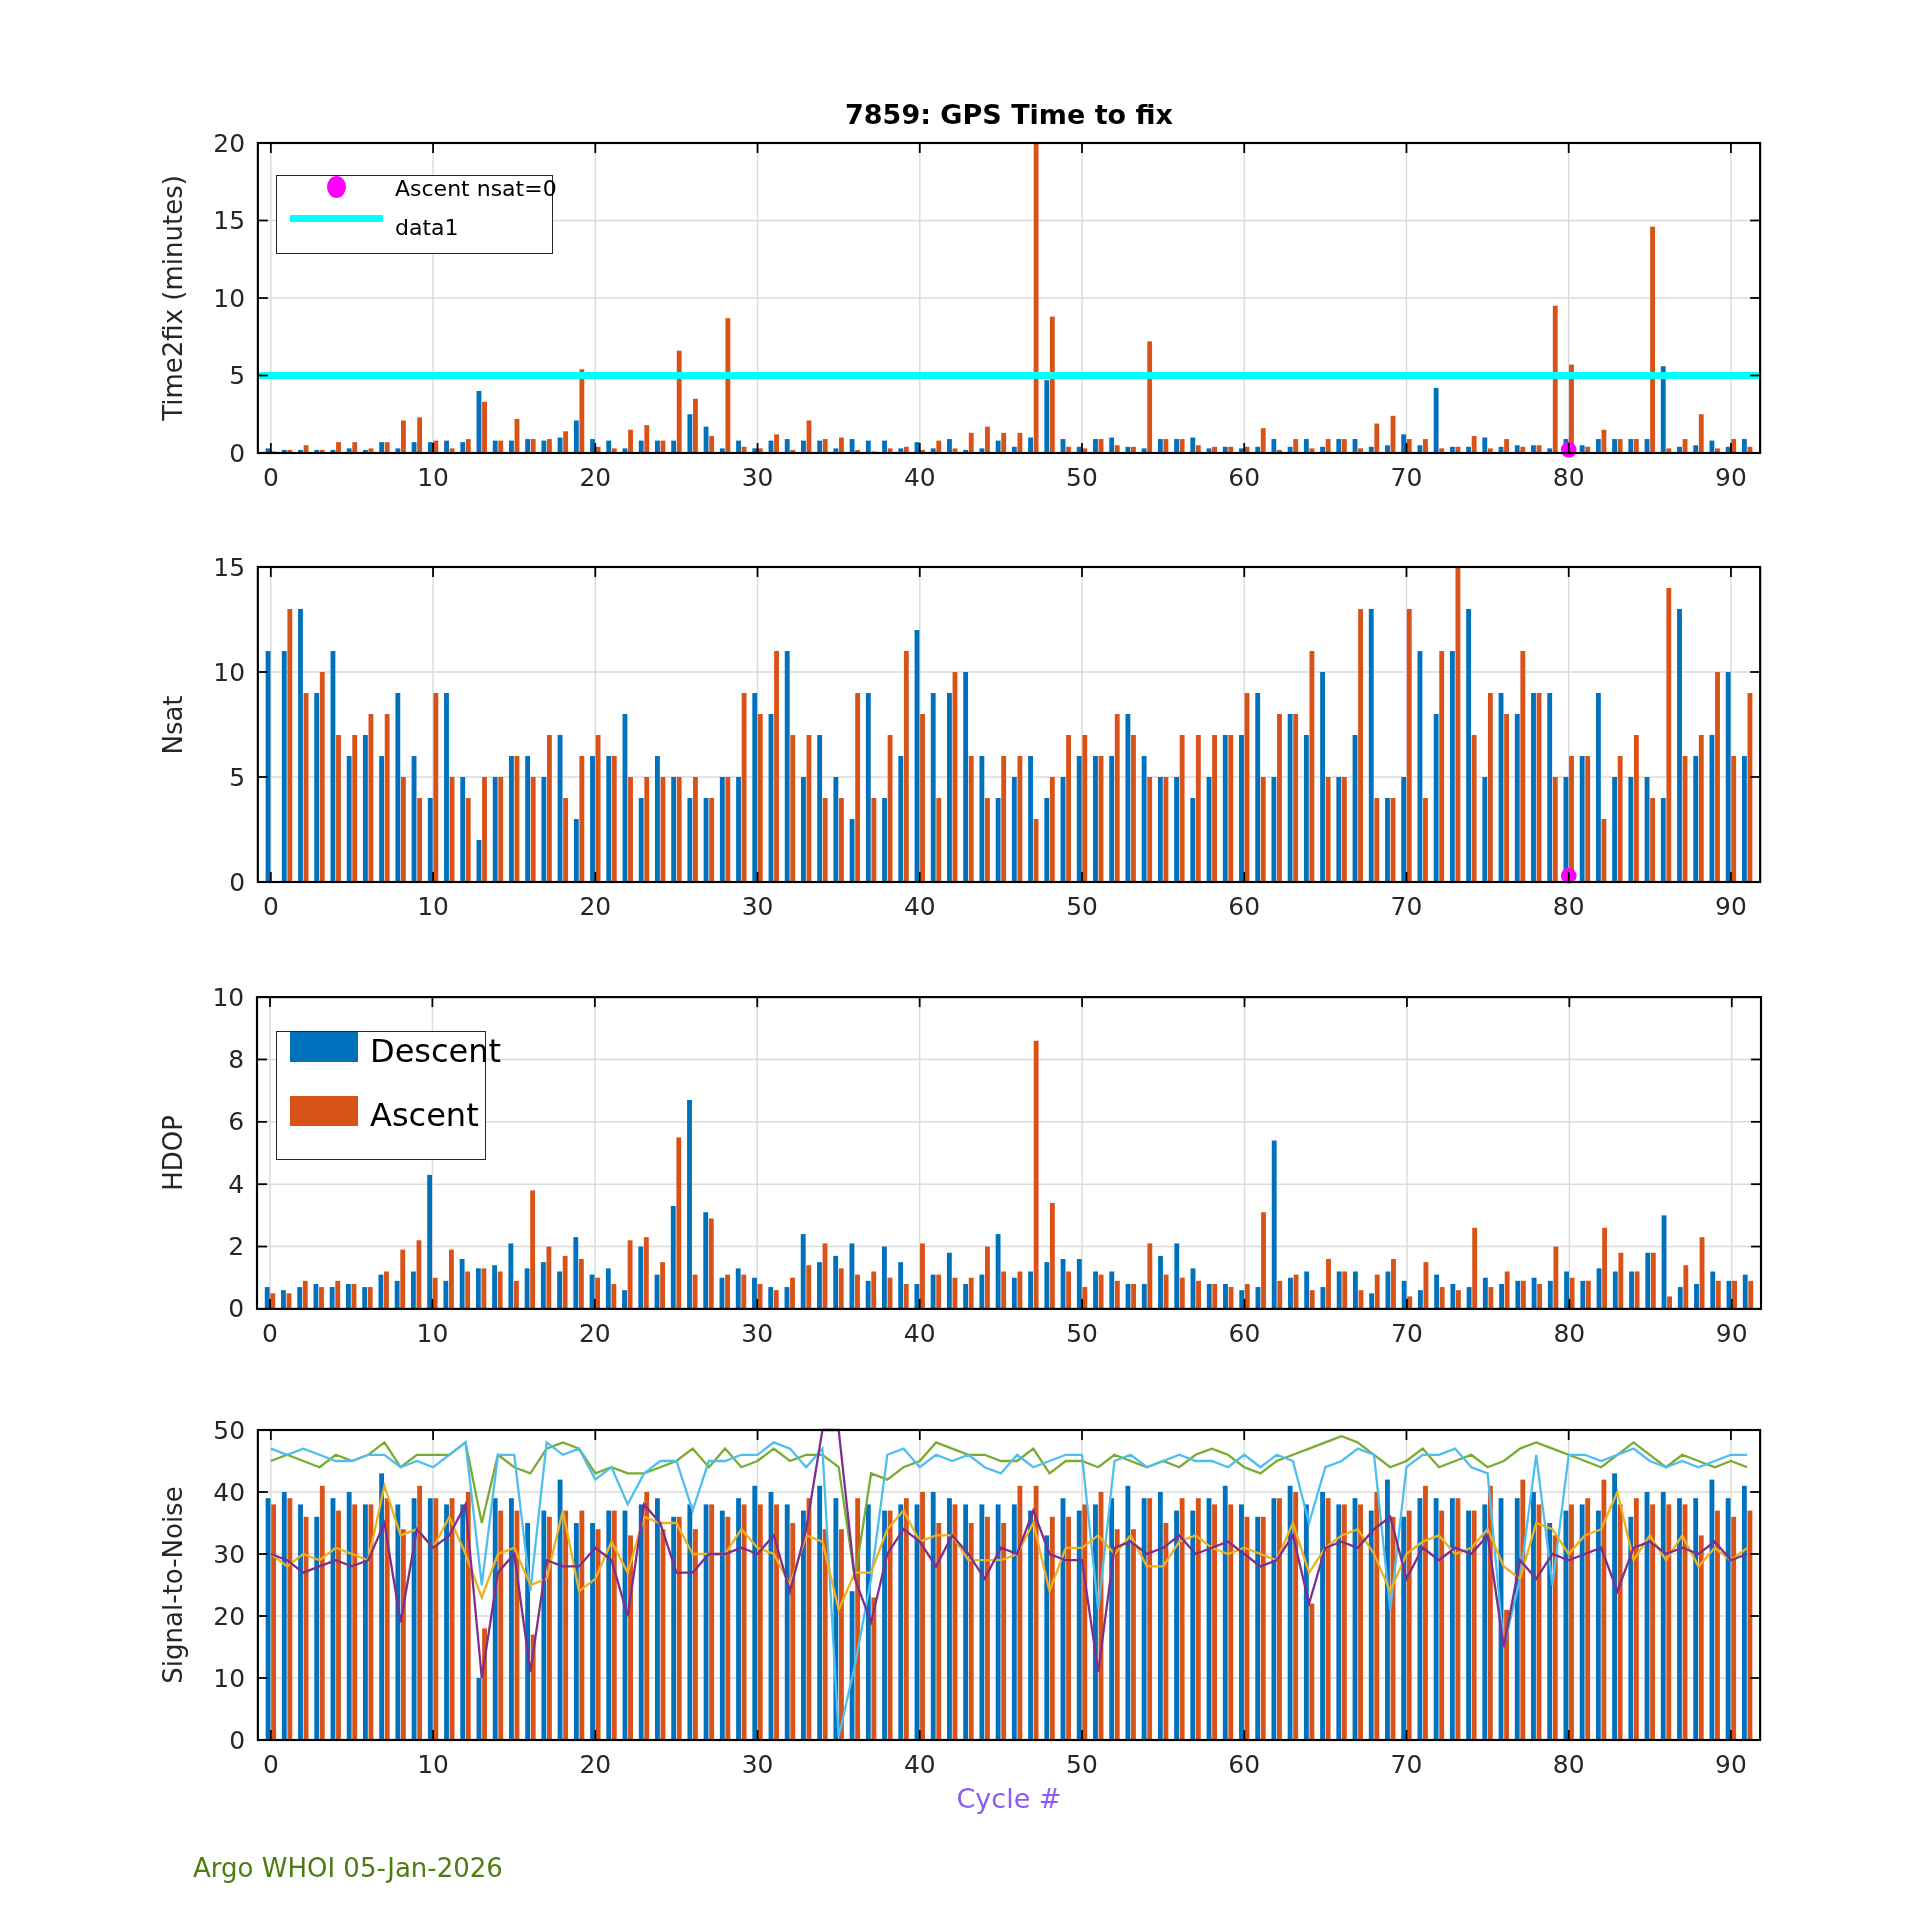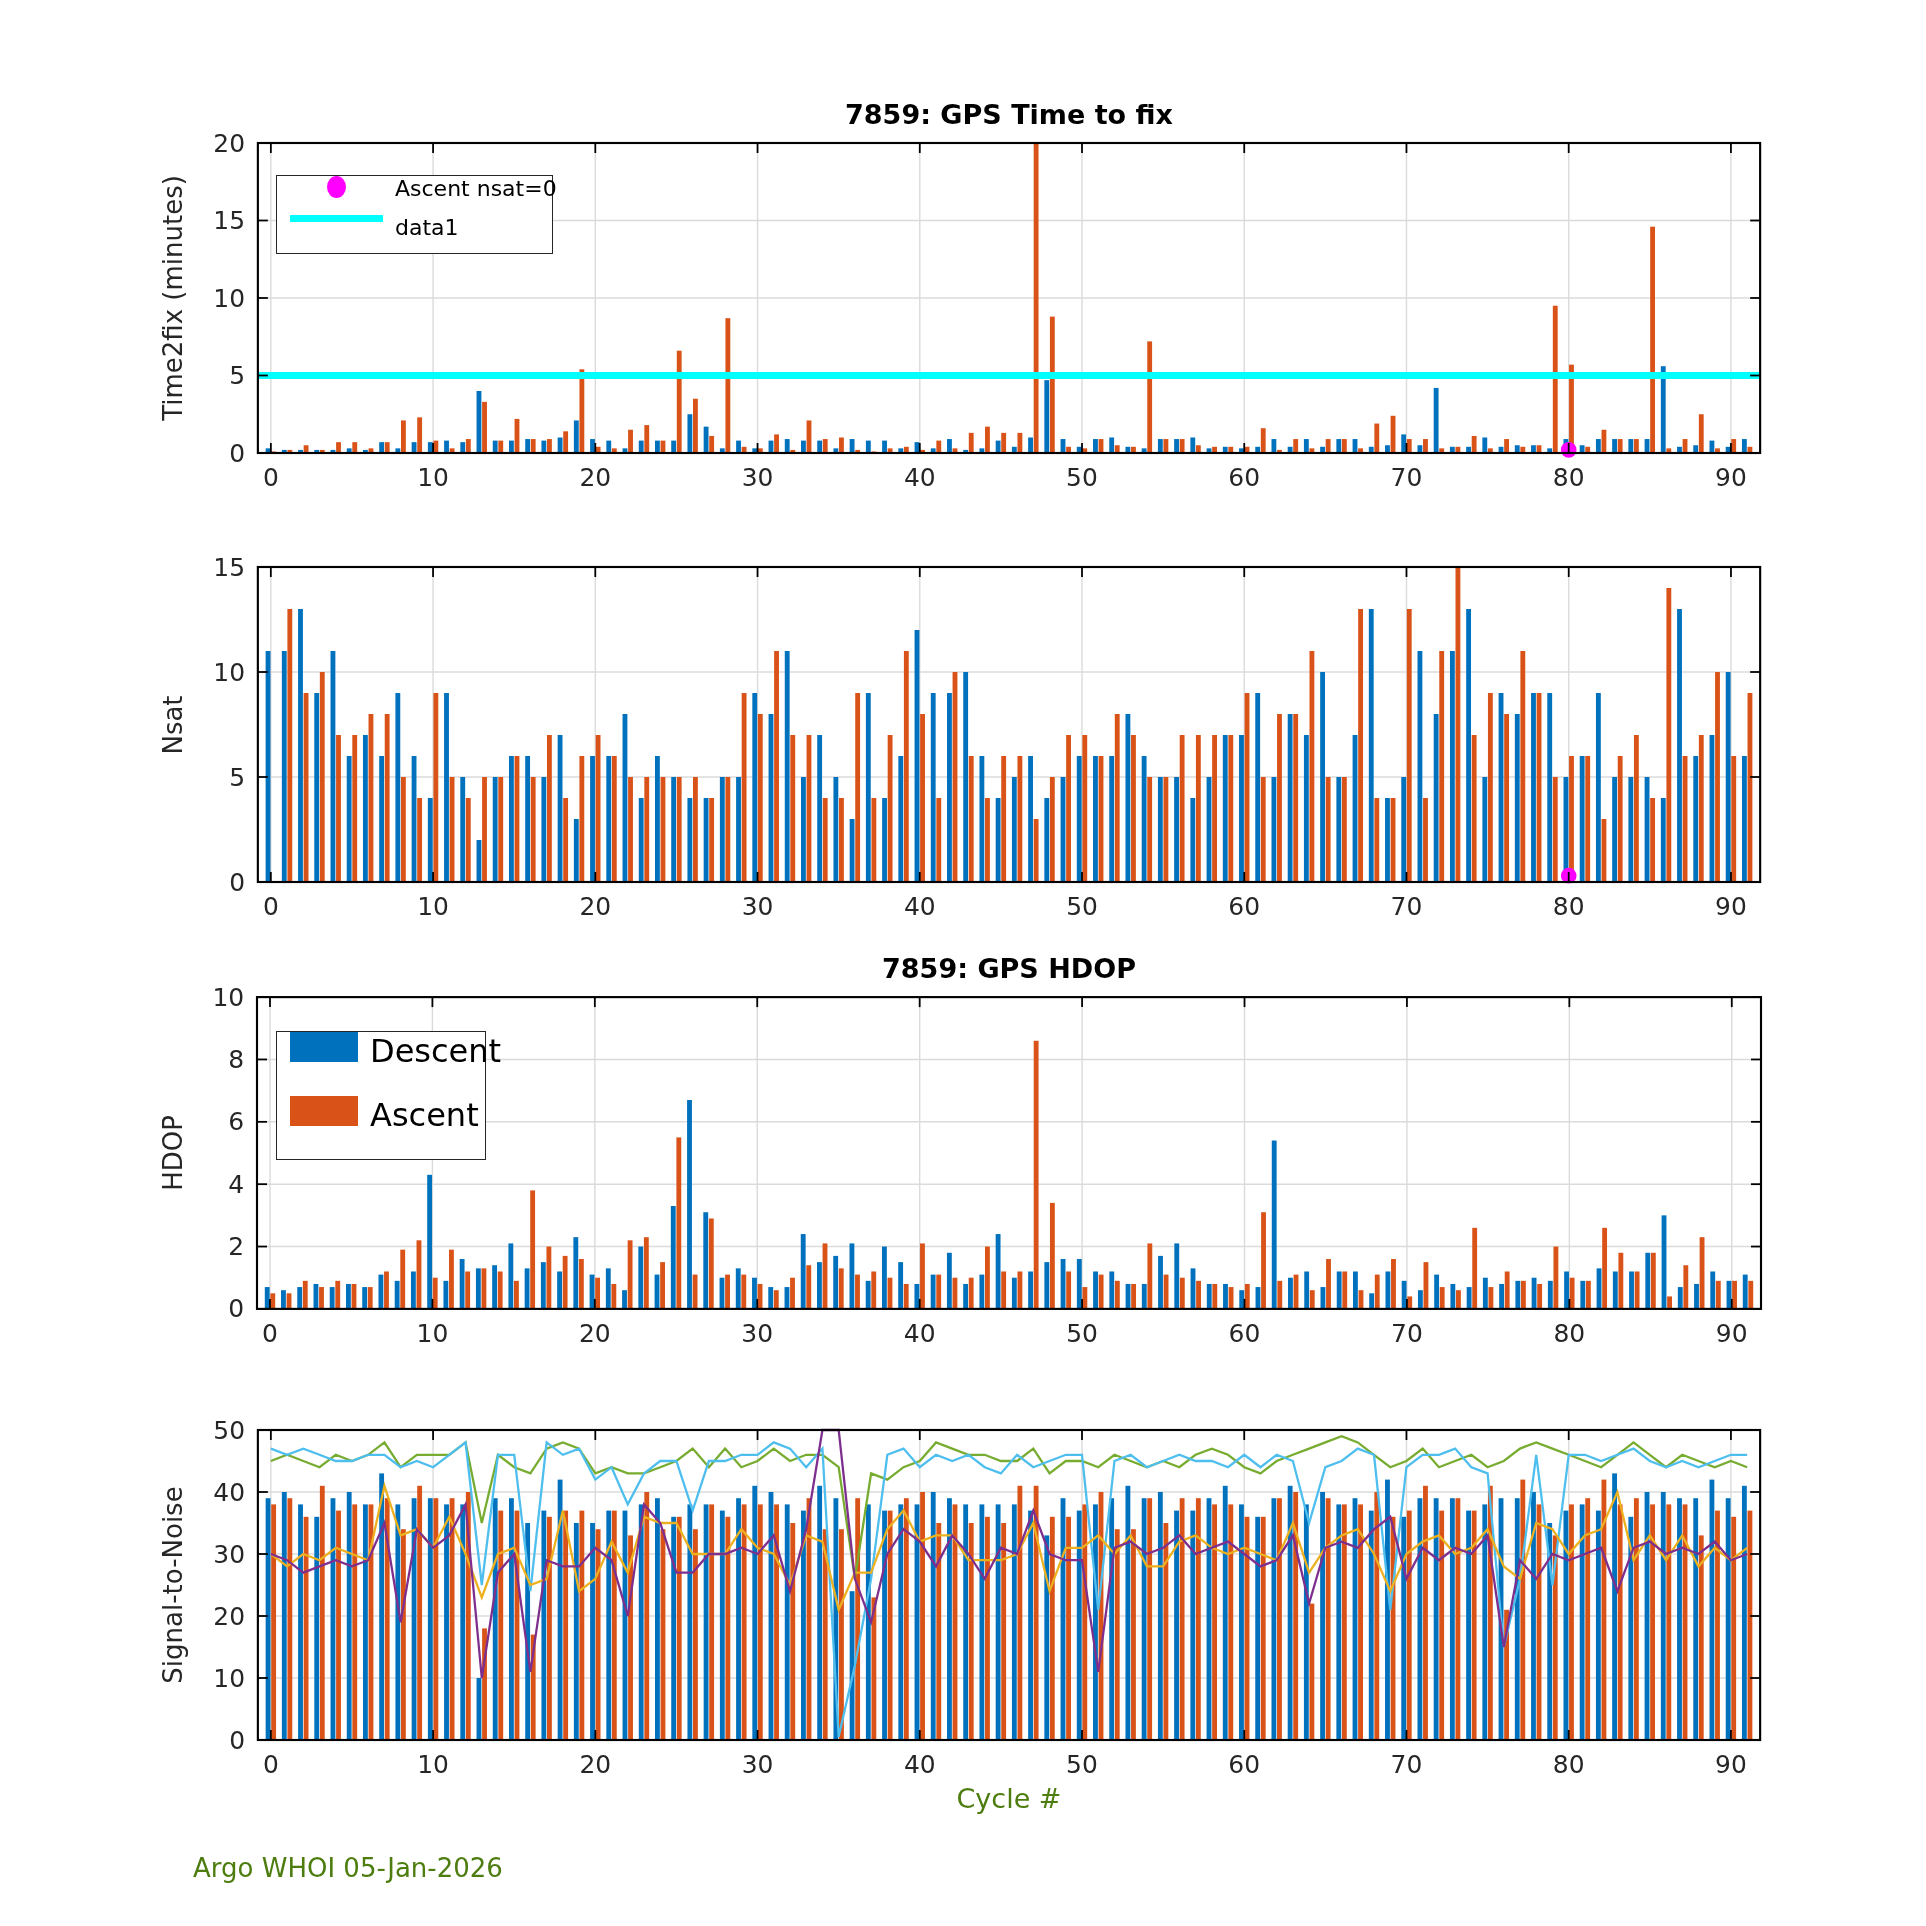--- a/index.html
+++ b/index.html
@@ -1,21 +1,21 @@
 <!DOCTYPE html>
 <html style="font-size:11.4px"><head>
 <meta charset="utf-8">
 <style>
   html,body{margin:0;padding:0;background:#ffffff;}
   body{width:1926px;height:1926px;position:relative;font-family:"DejaVu Sans","Liberation Sans",sans-serif;}
   .panel{position:absolute;left:257px;width:1504px;}
   .panel .plot{position:absolute;left:0;top:0;overflow:visible;}
   .panel .title{position:absolute;left:0;width:1504px;top:-44px;text-align:center;font-size:27px;font-weight:bold;color:#000;}
   .panel .ylabel{position:absolute;left:-84px;top:50%;transform:translate(-50%,-50%) rotate(-90deg);transform-origin:center;font-size:26px;color:#262626;white-space:nowrap;}
-  .panel .xlabel{position:absolute;left:0;width:1504px;text-align:center;font-size:27px;color:#4d7c0f;}
+  .panel .xlabel{position:absolute;left:0;width:1504px;text-align:center;font-size:27px;color:#8b5cf6;}
   .legend{position:absolute;background:#fff;border:1.8px solid #262626;z-index:5;}
   .legend .lrow{display:flex;align-items:flex-start;height:50%;}
   .legend .swatchzone{width:118px;display:flex;align-items:center;justify-content:center;flex:0 0 118px;}
   .legend .lbl{font-size:22px;color:#000;white-space:nowrap;}
   .dotswatch{width:19px;height:22px;border-radius:50%;}
   .lineswatch{width:93px;height:7.8px;}
   .patchswatch{width:68px;height:30px;}
   .legend3 .swatchzone{width:93px;flex:0 0 93px;}
   .legend3 .lbl{font-size:32px;}
   .footer{position:absolute;left:193px;top:1853px;font-size:26px;color:#4d7c0f;}
@@ -528,21 +528,20 @@
       <text x="1839.377969762419" y="488" text-anchor="middle" font-size="35" fill="#262626">80</text>
       <text x="2067.023758099352" y="488" text-anchor="middle" font-size="35" fill="#262626">90</text>
       <text x="-18" y="454" text-anchor="end" font-size="35" fill="#262626">0</text>
       <text x="-18" y="306.6666666666667" text-anchor="end" font-size="35" fill="#262626">5</text>
       <text x="-18" y="159.33333333333337" text-anchor="end" font-size="35" fill="#262626">10</text>
       <text x="-18" y="12" text-anchor="end" font-size="35" fill="#262626">15</text>
     </svg>
 </div>
 
 <div class="panel" id="panel2" style="top:997px;height:312px;">
-  <div class="title">7859: GPS HDOP</div>
   <div class="ylabel">HDOP</div>
   <svg class="plot" id="svg2" width="1504" height="312" viewBox="0 0 2108 437">
       <line x1="18.211663066954646" x2="18.211663066954646" y1="0" y2="437" stroke="#DBDBDB" stroke-width="2"></line>
       <line x1="245.85745140388772" x2="245.85745140388772" y1="0" y2="437" stroke="#DBDBDB" stroke-width="2"></line>
       <line x1="473.5032397408208" x2="473.5032397408208" y1="0" y2="437" stroke="#DBDBDB" stroke-width="2"></line>
       <line x1="701.1490280777538" x2="701.1490280777538" y1="0" y2="437" stroke="#DBDBDB" stroke-width="2"></line>
       <line x1="928.7948164146868" x2="928.7948164146868" y1="0" y2="437" stroke="#DBDBDB" stroke-width="2"></line>
       <line x1="1156.44060475162" x2="1156.44060475162" y1="0" y2="437" stroke="#DBDBDB" stroke-width="2"></line>
       <line x1="1384.0863930885528" x2="1384.0863930885528" y1="0" y2="437" stroke="#DBDBDB" stroke-width="2"></line>
       <line x1="1611.732181425486" x2="1611.732181425486" y1="0" y2="437" stroke="#DBDBDB" stroke-width="2"></line>

